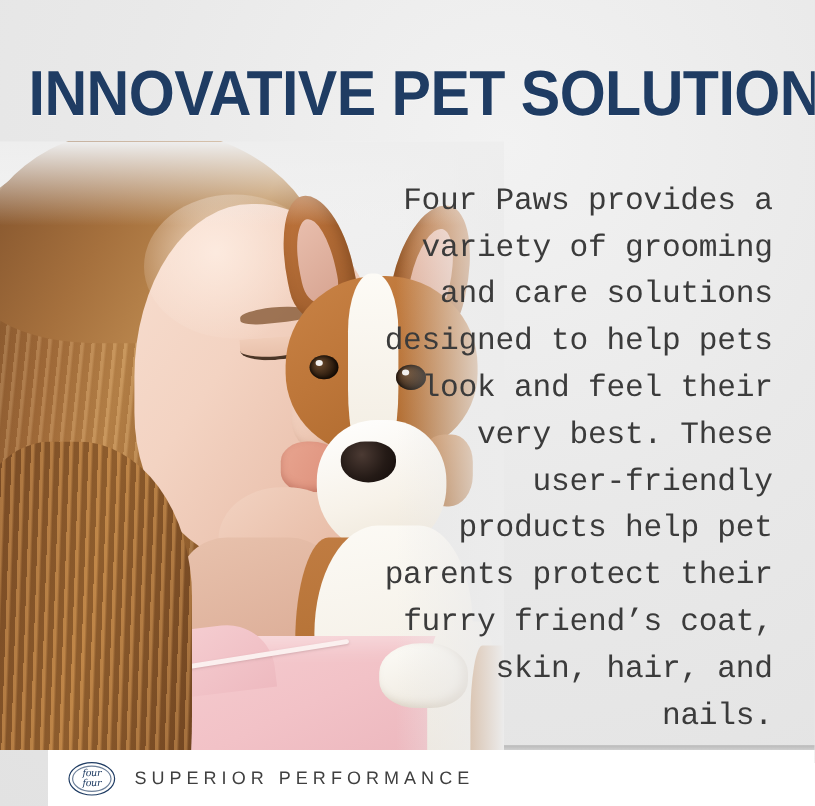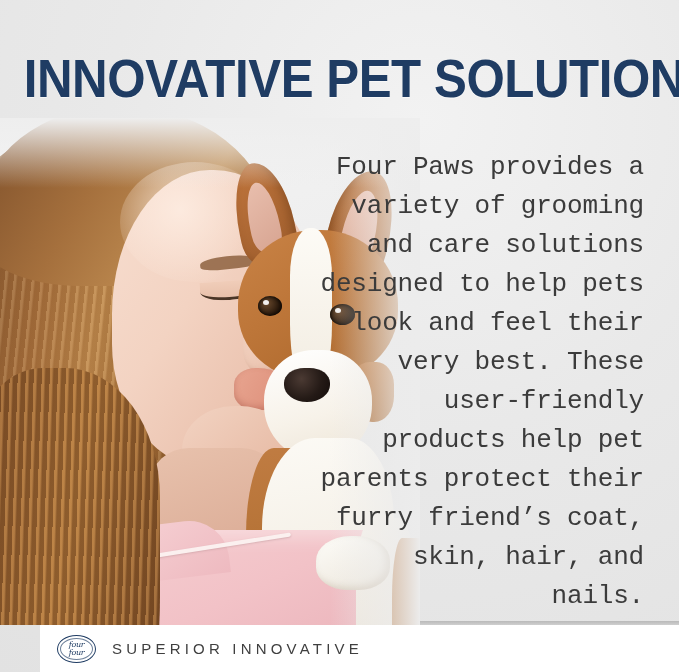--- a/index.html
+++ b/index.html
@@ -471,16 +471,16 @@
     <p>Four Paws provides a variety of grooming and care solutions designed to help pets look and feel their very best. These user-friendly products help pet parents protect their furry friend’s coat, skin, hair, and nails.</p>
   </div>
 
   <div class="divider"></div>
 
   <div class="footer">
     <div class="fp-badge">
       <span class="fp-line1">four</span>
       <span class="fp-line2">four</span>
     </div>
-    <div class="tagline">SUPERIOR INNOVATIVE</div>
+    <div class="tagline">SUPERIOR PERFORMANCE</div>
   </div>
 
 </div>
 
 </body></html>

